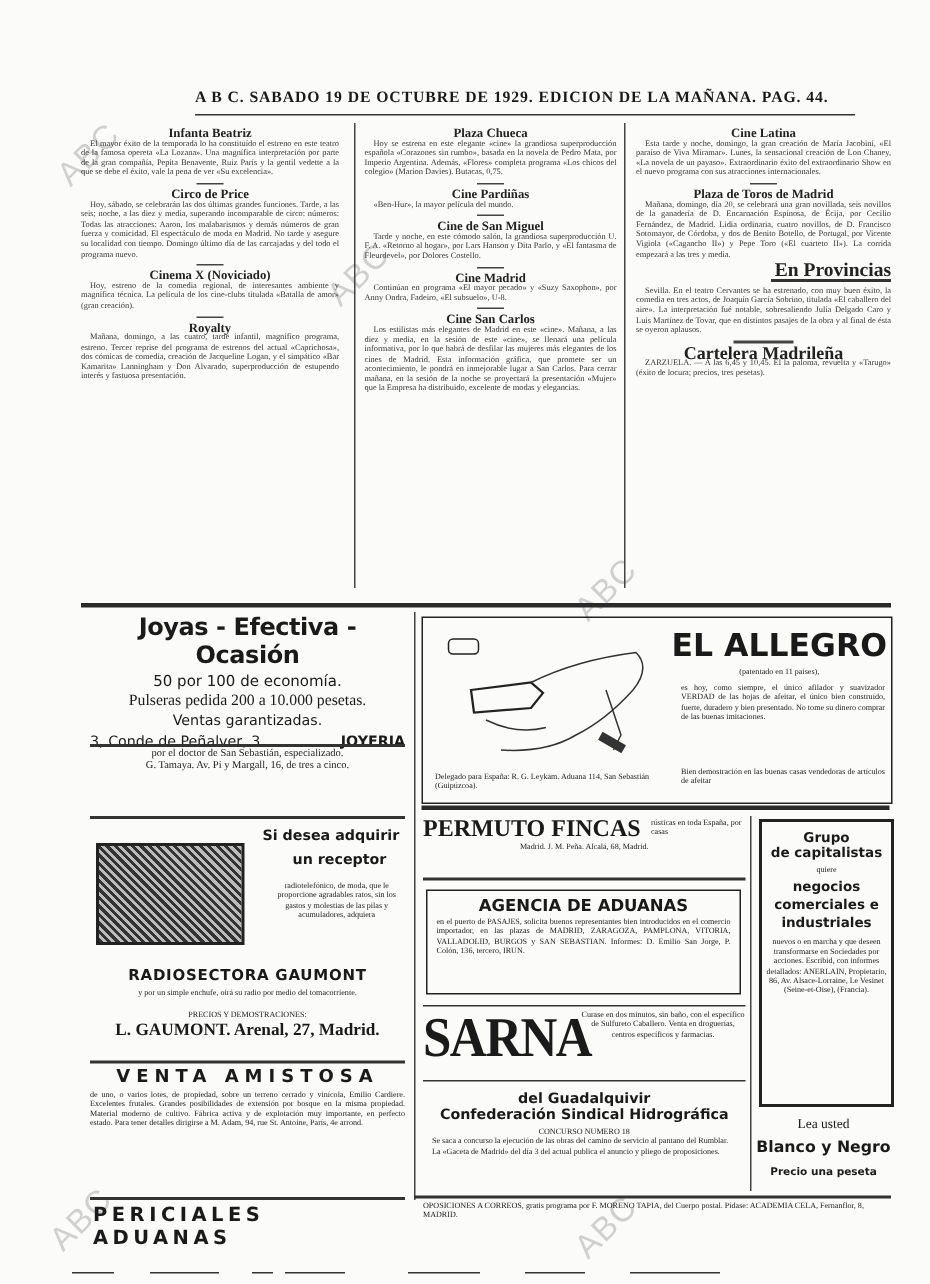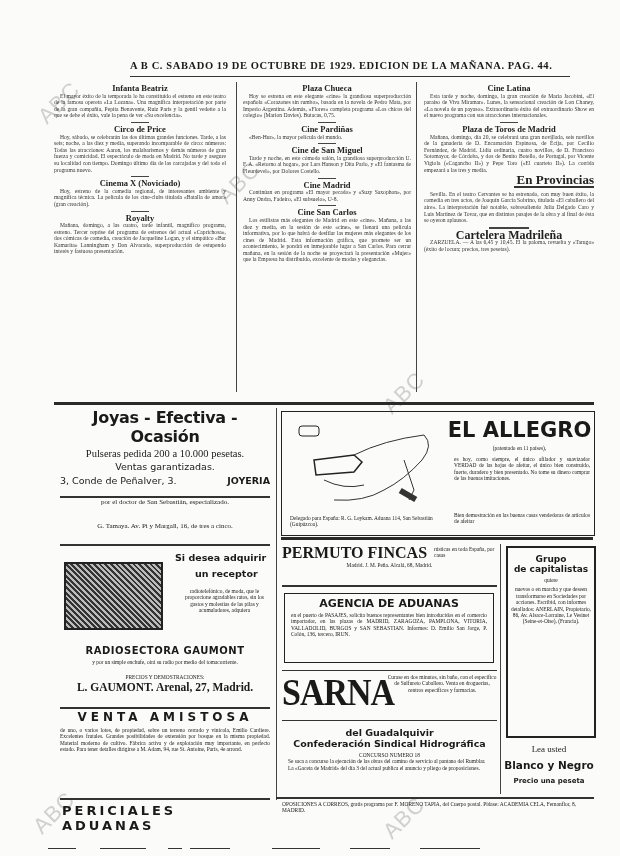--- a/index.html
+++ b/index.html
@@ -86,32 +86,33 @@
   <p>Sevilla. En el teatro Cervantes se ha estrenado, con muy buen éxito, la comedia en tres actos, de Joaquín García Sobrino, titulada «El caballero del aire». La interpretación fué notable, sobresaliendo Julia Delgado Caro y Luis Martínez de Tovar, que en distintos pasajes de la obra y al final de ésta se oyeron aplausos.</p>
   <div class="dash" style="width:40px;height:2px;"></div>
   <h4 style="font-size:12px;">Cartelera Madrileña</h4>
   <p>ZARZUELA. — A las 6,45 y 10,45. El la paloma, revuelta y «Tarugo» (éxito de locura; precios, tres pesetas).</p>
 </div>
 
 <div class="abs hrule-thick" style="left:54px;top:402px;width:540px;"></div>
 
 <div class="abs" style="left:60px;top:408px;width:210px;">
   <div class="ad-title-big center" style="font-size:16px;letter-spacing:-0.3px;">Joyas - Efectiva - Ocasión</div>
+  <div class="center" style="font-family:'DejaVu Sans',sans-serif;font-size:10px;margin-top:3px;">50 por 100 de economía.</div>
   <div class="center" style="font-size:10.5px;margin-top:2px;">Pulseras pedida 200 a 10.000 pesetas.</div>
   <div class="center" style="font-family:'DejaVu Sans',sans-serif;font-size:9.5px;margin-top:2px;">Ventas garantizadas.</div>
   <div style="display:flex;justify-content:space-between;font-family:'DejaVu Sans',sans-serif;font-size:9.5px;margin-top:3px;">
     <span>3, Conde de Peñalver, 3.</span>
     <span style="font-weight:bold;">JOYERIA</span>
   </div>
 </div>
 <div class="abs hrule" style="left:60px;top:496px;width:210px;height:2px;"></div>
 
 <div class="abs" style="left:60px;top:498px;width:210px;">
   <div class="center small" style="font-size:7px;line-height:8px;">por el doctor de San Sebastián, especializado.</div>
-  <div class="center small" style="font-size:7px;line-height:8px;margin-top:16px;">G. Tamaya. Av. Pi y Margall, 16, de tres a cinco.</div>
+  <div class="center small" style="font-size:7px;line-height:8px;">G. Tamaya. Av. Pi y Margall, 16, de tres a cinco.</div>
 </div>
 <div class="abs hrule" style="left:60px;top:544px;width:210px;height:2px;"></div>
 
 <div class="abs" style="left:60px;top:550px;width:210px;">
   <div class="abs" style="left:4px;top:12px;width:95px;height:64px;background:repeating-linear-gradient(45deg,#333 0 2px,#bbb 2px 4px);border:2px solid #222;"></div>
   <div class="abs sans-bold" style="left:115px;top:2px;font-size:9.5px;">Si desea adquirir</div>
   <div class="abs sans-bold" style="left:135px;top:18px;font-size:9.5px;">un receptor</div>
   <div class="abs small center" style="left:122px;top:38px;width:85px;">radiotelefónico, de moda, que le proporcione agradables ratos, sin los gastos y molestias de las pilas y acumuladores, adquiera</div>
   <div class="abs sans-bold center" style="left:0;top:95px;width:210px;font-size:10px;letter-spacing:0.5px;">RADIOSECTORA GAUMONT</div>
   <div class="abs small center" style="left:0;top:109px;width:210px;">y por un simple enchufe, oirá su radio por medio del tomacorriente.</div>
@@ -173,20 +174,21 @@
   <div class="small center" style="margin-top:3px;">CONCURSO NUMERO 18</div>
   <div class="small" style="text-align:justify;text-indent:6px;">Se saca a concurso la ejecución de las obras del camino de servicio al pantano del Rumblar.</div>
   <div class="small" style="text-align:justify;text-indent:6px;">La «Gaceta de Madrid» del día 3 del actual publica el anuncio y pliego de proposiciones.</div>
 </div>
 
 <div class="abs vrule" style="left:500px;top:544px;height:250px;"></div>
 <div class="abs box" style="left:506px;top:546px;width:86px;height:188px;border-width:2px;">
   <div class="sans-bold center" style="font-size:9px;margin-top:6px;">Grupo</div>
   <div class="sans-bold center" style="font-size:9px;">de capitalistas</div>
   <div class="small center" style="margin-top:3px;">quiere</div>
+  <div class="sans-bold center" style="font-size:9px;line-height:12px;margin-top:3px;">negocios comerciales e industriales</div>
   <div class="small center" style="padding:3px 3px;">nuevos o en marcha y que deseen transformarse en Sociedades por acciones. Escribid, con informes detallados: ANERLAIN, Propietario, 86, Av. Alsace-Lorraine, Le Vesinet (Seine-et-Oise), (Francia).</div>
 </div>
 
 <div class="abs" style="left:504px;top:744px;width:90px;">
   <div class="center" style="font-size:9px;">Lea usted</div>
   <div class="sans-bold center" style="font-size:10.5px;margin-top:5px;">Blanco y Negro</div>
   <div class="sans-bold center" style="font-size:7px;margin-top:6px;">Precio una peseta</div>
 </div>
 
 <div class="abs hrule" style="left:276px;top:797px;width:318px;height:2px;"></div>

